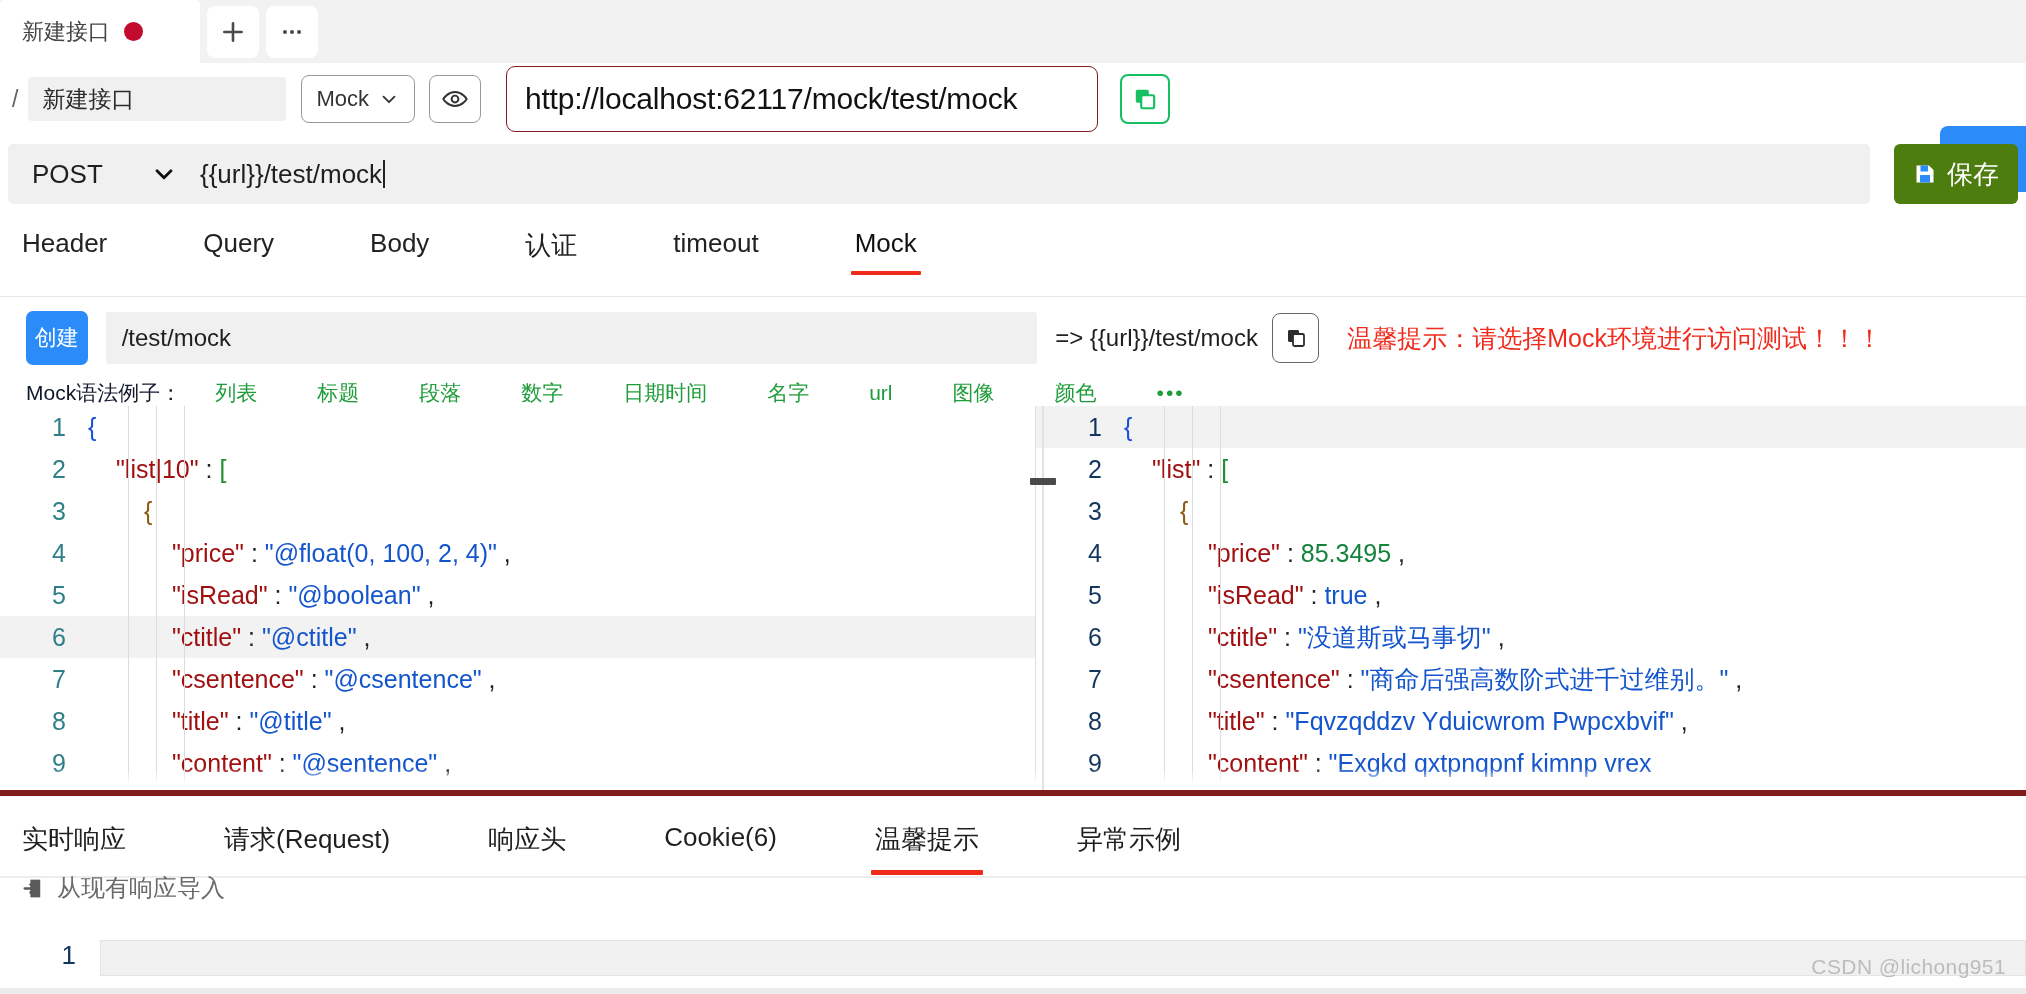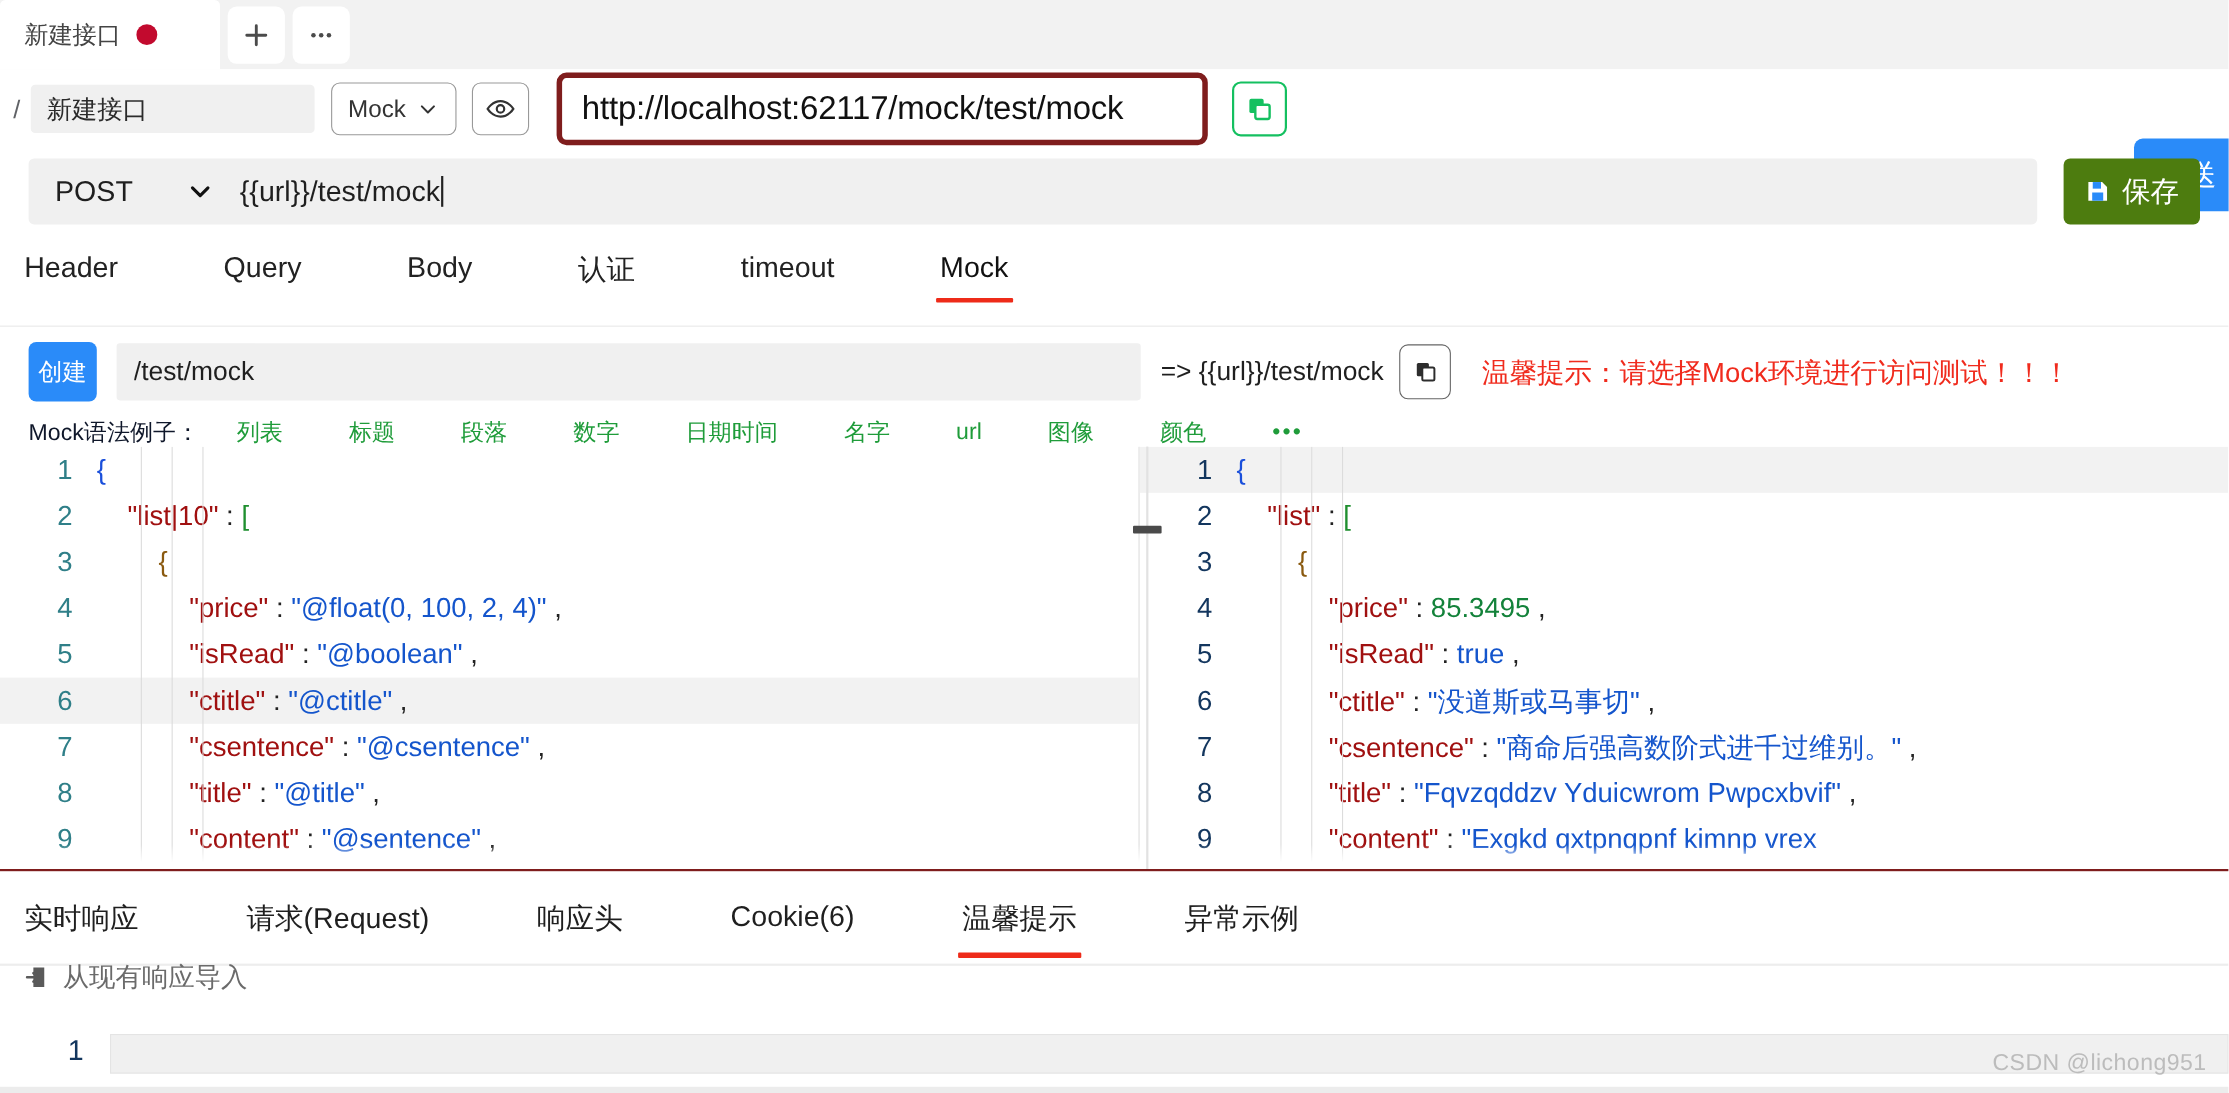--- a/index.html
+++ b/index.html
@@ -58,41 +58,41 @@
     display:flex; align-items:center; justify-content:center; gap:9px;
     padding:0 14px; font-size:22px; color:#333;
   }
   .eye-btn {
     margin-left:14px; width:52px; height:48px;
     border:1.6px solid #999; border-radius:8px; background:#fff;
     display:flex; align-items:center; justify-content:center;
   }
   .url-highlight {
     margin-left:25px; height:66px; min-width:592px;
-    border:5px solid #7f1d1d; border-radius:9px; background:#fff;
+    border:1px solid #7f1d1d; border-radius:9px; background:#fff;
     display:flex; align-items:center; padding:0 18px;
   }
   .url-text { font-size:30px; color:#111; white-space:nowrap; letter-spacing:-0.2px; }
   .copy-btn-green {
     margin-left:22px; width:50px; height:50px;
     border:2px solid #14c060; border-radius:8px; background:#fff;
     display:flex; align-items:center; justify-content:center;
   }
   .send-btn {
     position:absolute; right:-10px; top:63px;
     width:96px; height:66px; background:#2a8bf9;
     border-radius:8px; border:none;
     color:#fff; font-size:27px; font-family:inherit;
     display:flex; align-items:center; justify-content:center;
   }
 
   
   .methodrow {
     position:absolute; left:0; top:140px; width:2026px; height:68px;
-    display:flex; align-items:center; padding:0 26px;
+    display:flex; align-items:center; padding:0 8px;
   }
   .method-box {
     flex:1; height:60px; background:#f0f0f0; border-radius:5px;
     display:flex; align-items:center; padding-left:24px; gap:0;
   }
   .method-name { font-size:26px; color:#1f1f1f; width:110px; }
   .method-caret { width:44px; display:flex; align-items:center; justify-content:center; }
   .method-url {
     font-size:26px; color:#1f1f1f; margin-left:14px;
     position:relative;
@@ -211,21 +211,21 @@
   .edge-fade {
     position:absolute; left:0; bottom:0; width:2026px; height:22px;
     background:linear-gradient(to bottom, rgba(255,255,255,0), #fff 72%);
     pointer-events:none;
   }
 
   
   .bottomtabs {
     position:absolute; left:0; top:790px; width:2026px; height:88px;
     background:#fff; display:flex; align-items:flex-start; padding:22px 0 0 22px;
-    border-top:2px solid #7f1d1d;
+    border-top:6px solid #7f1d1d;
   }
   .btab {
     font-size:26px; color:#1f1f1f; padding:4px 0 18px 0;
     margin-right:98px; position:relative; white-space:nowrap;
   }
   .btab.active::after {
     content:""; position:absolute; left:-4px; right:-4px; bottom:0;
     height:5px; background:#ee2b19; border-radius:1px;
   }
   .bottomtabs-rule {

